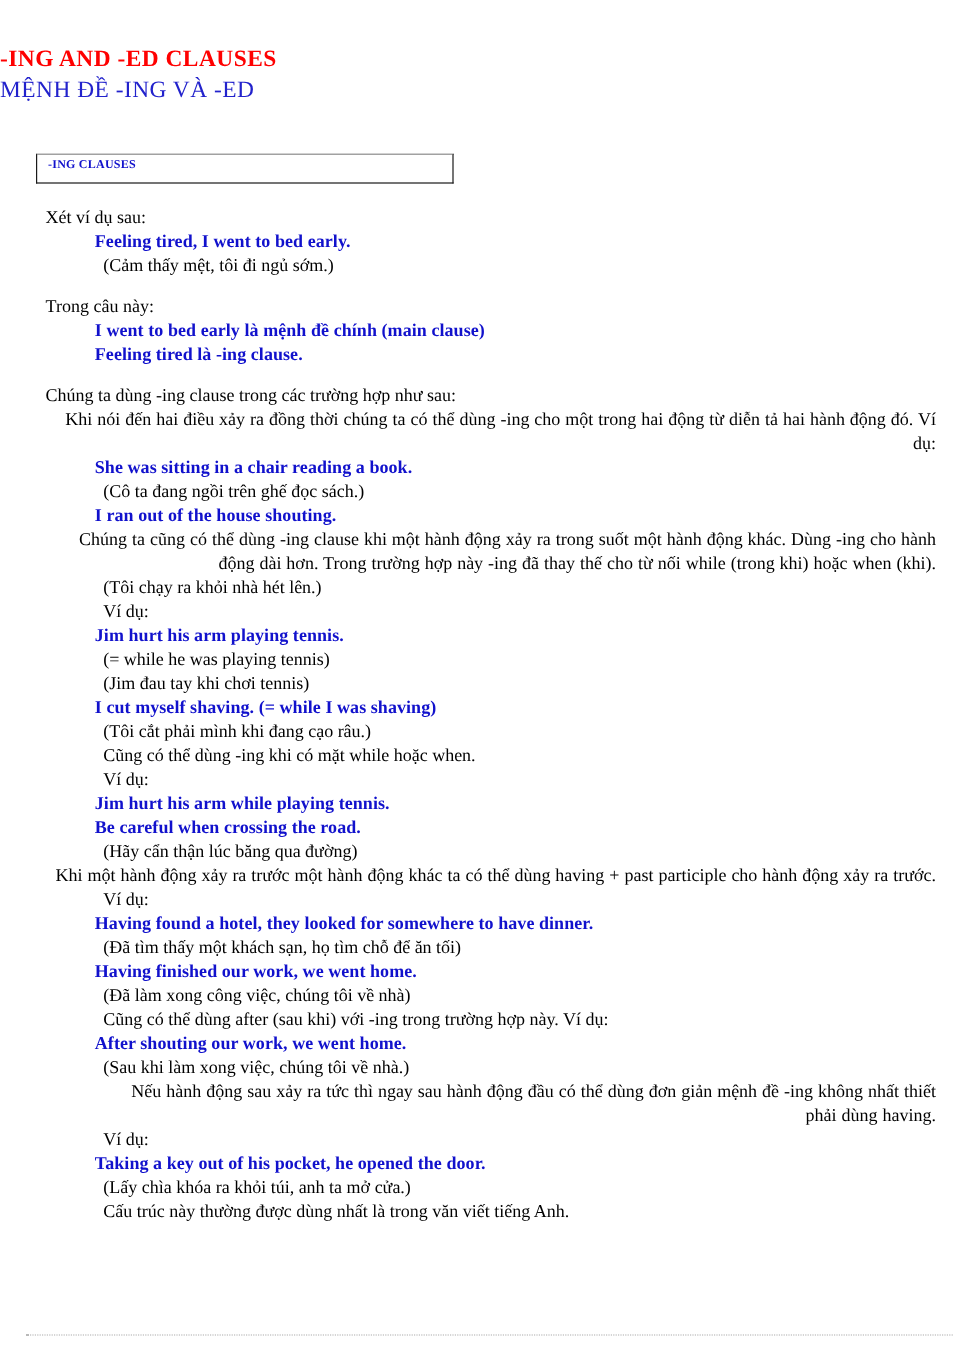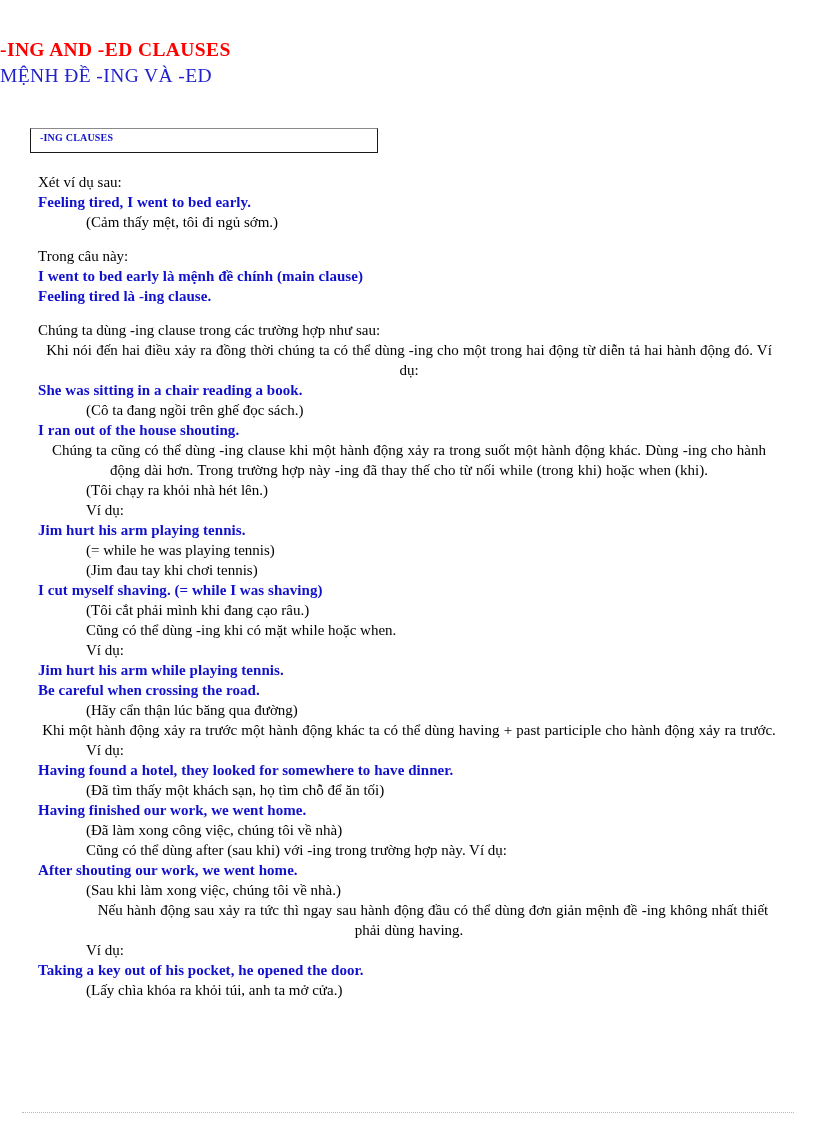--- a/index.html
+++ b/index.html
@@ -80,26 +80,27 @@
   .line {
     font-size: 15px;
     line-height: 20px;
     color: #000000;
     white-space: normal;
   }
   .line.blue {
     color: #1111cc;
     font-weight: bold;
     letter-spacing: 0.05px;
+    margin-left: 41px;
   }
   .line.indent {
     padding-left: 48px;
   }
   .line.wrap {
-    text-align: center;
+    text-align: right;
     word-spacing: 0.4px;
   }
   .spacer-md { height: 14px; }
 
   
   .footer-rule {
     position: absolute;
     left: 22px;
     top: 1112px;
     width: 772px;
@@ -169,18 +170,19 @@
     <div class="line indent">Cũng có thể dùng after (sau khi) với -ing trong trường hợp này. Ví dụ:</div>
 
     <div class="line blue">After shouting our work, we went home.</div>
     <div class="line indent">(Sau khi làm xong việc, chúng tôi về nhà.)</div>
 
     <div class="line wrap" style="text-indent:48px;">Nếu hành động sau xảy ra tức thì ngay sau hành động đầu có thể dùng đơn giản mệnh đề -ing không nhất thiết phải dùng having.</div>
     <div class="line indent">Ví dụ:</div>
 
     <div class="line blue">Taking a key out of his pocket, he opened the door.</div>
     <div class="line indent">(Lấy chìa khóa ra khỏi túi, anh ta mở cửa.)</div>
+    <div class="line indent">Cấu trúc này thường được dùng nhất là trong văn viết tiếng Anh.</div>
 
   </div>
 
   <div class="footer-rule"></div>
 
 </div>
 
 </body></html>

